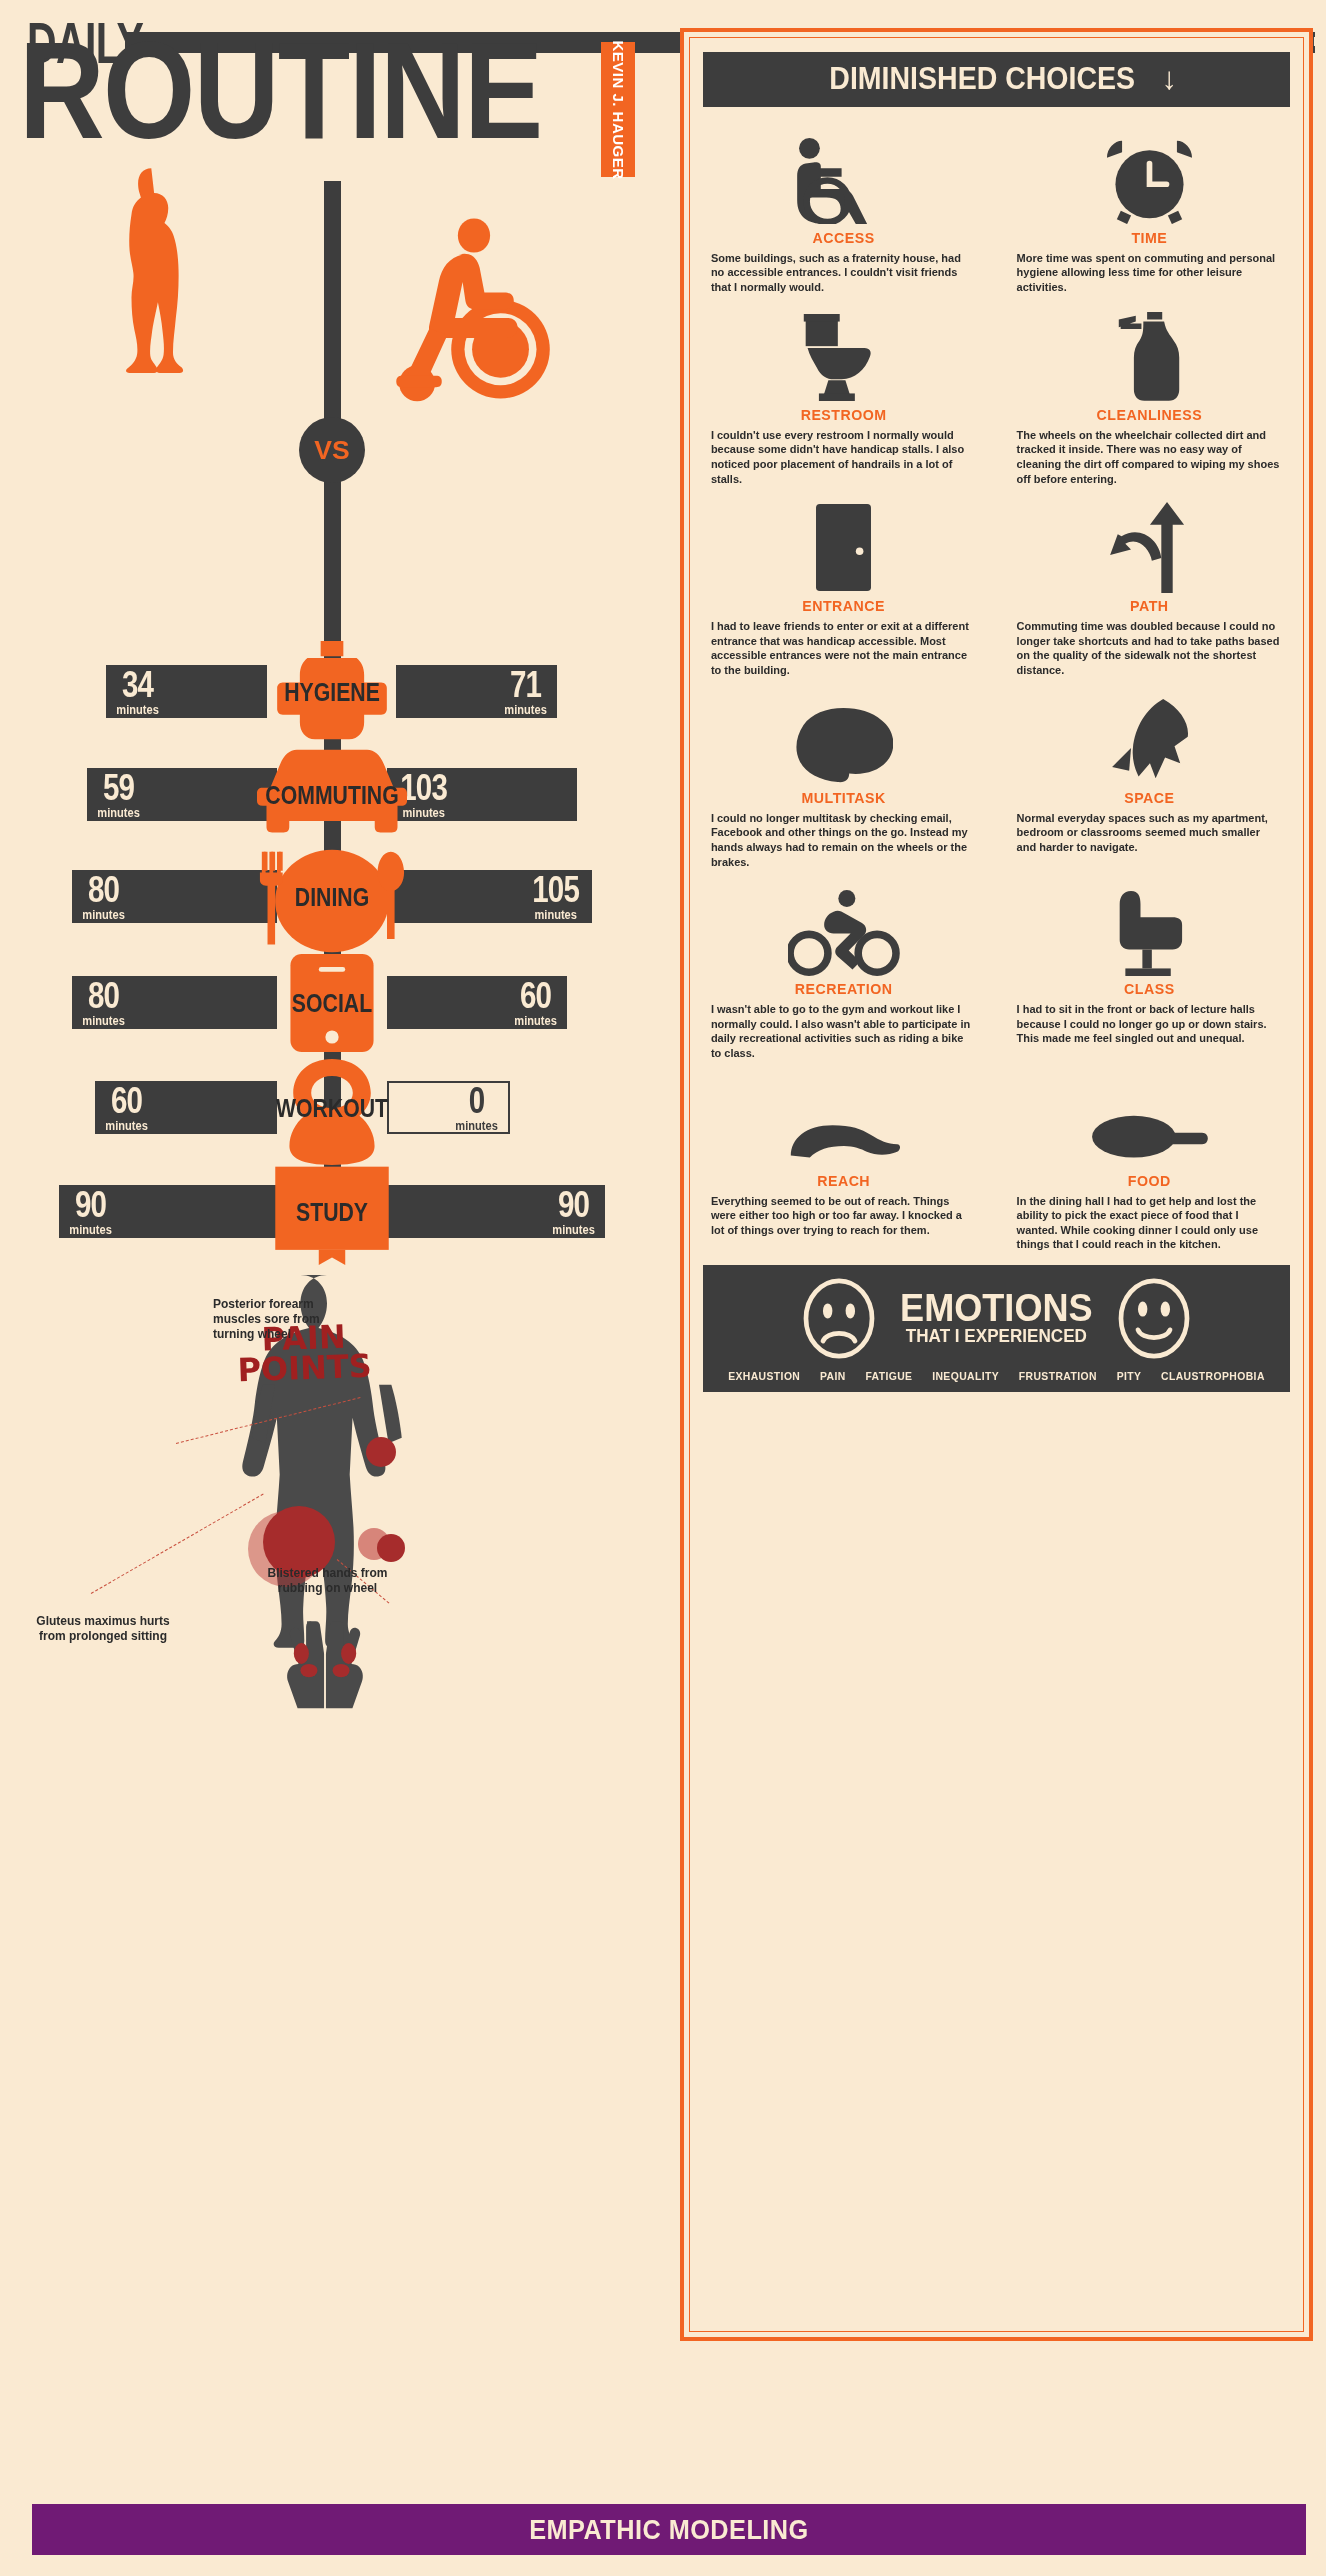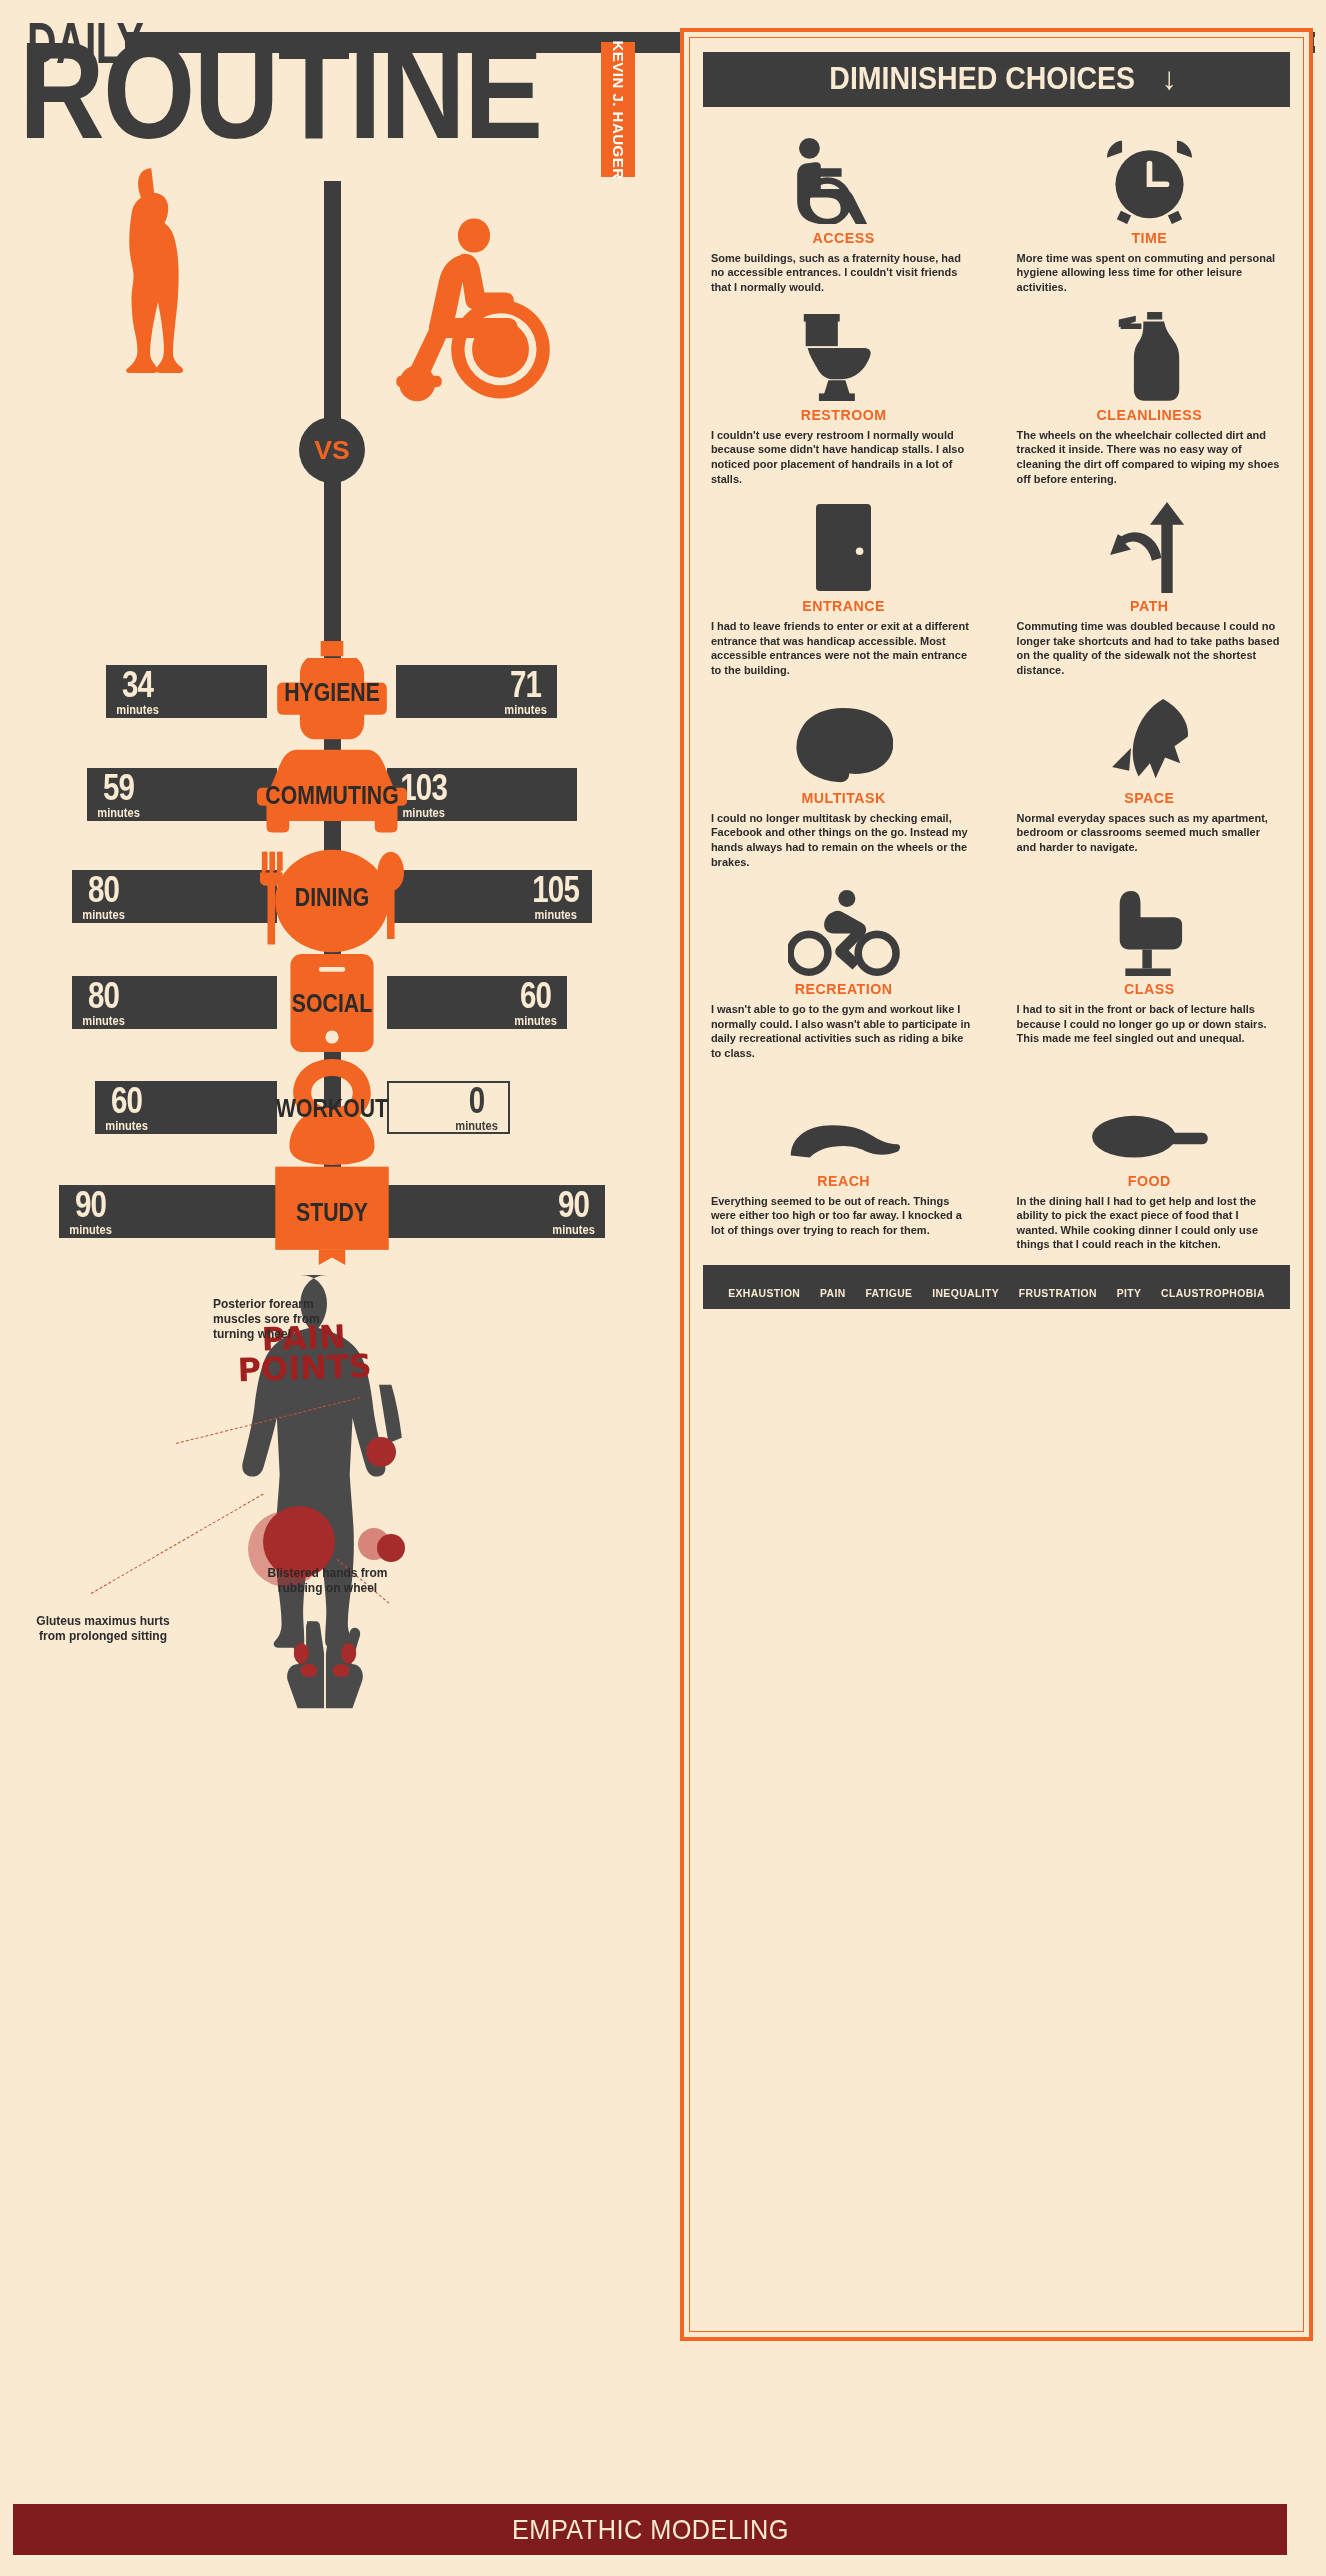--- a/index.html
+++ b/index.html
@@ -114,23 +114,23 @@
     display:block;
   }
   .emo-top { display:flex; align-items:center; justify-content:center; gap:19px; }
   .emo-words { text-align:center; }
   .emo-words .l1 { font-size:38px; font-weight:bold; letter-spacing:0px; line-height:0.95; transform:scaleX(0.95);}
   .emo-words .l2 { font-size:18px; font-weight:bold; letter-spacing:0px; transform:scaleX(0.95);}
   .emo-list { display:flex; justify-content:space-around; margin-top:11.4px; font-size:10.4px; font-weight:bold; letter-spacing:0.4px;}
 
   
   .footer {
-    position:absolute; left:13px; bottom:21px; width:1274px; height:51px;
-    background:#7f1d1d; color:#faead2; display:flex; align-items:center; justify-content:center;
-    font-size:27.5px; font-weight:normal; letter-spacing:0.5px;
+    position:absolute; left:32px; bottom:21px; width:1274px; height:51px;
+    background:#701a75; color:#faead2; display:flex; align-items:center; justify-content:center;
+    font-size:27.5px; font-weight:bold; letter-spacing:0.5px;
   }
   .footer span { transform: scaleX(0.92); }
 </style>
 </head>
 <body>
 
 <div class="page">
 
   <div class="hdr">
     <div class="daily">DAILY</div>
@@ -482,20 +482,38 @@
                 <path fill="#3d3d3d" d="M86 22h32c4 0 6 3 6 6s-2 6-6 6H86z"></path>
               </svg>
           </div>
           <h4>FOOD</h4>
           <p>In the dining hall I had to get help and lost the ability to pick the exact piece of food that I wanted.  While cooking dinner I could only use things that I could reach in the kitchen.</p>
         </div>
 
       </div>
 
       <div class="emo">
+        <div class="emo-top">
+          <svg width="74" height="83" viewBox="0 0 78 88">
+            <ellipse cx="39" cy="44" rx="35" ry="40" fill="none" stroke="#faead2" stroke-width="5"></ellipse>
+            <ellipse cx="27" cy="36" rx="5" ry="8" fill="#faead2"></ellipse>
+            <ellipse cx="51" cy="36" rx="5" ry="8" fill="#faead2"></ellipse>
+            <path d="M22 68c4-11 30-11 34 0" fill="none" stroke="#faead2" stroke-width="5" stroke-linecap="round"></path>
+          </svg>
+          <div class="emo-words">
+            <div class="l1">EMOTIONS</div>
+            <div class="l2">THAT I EXPERIENCED</div>
+          </div>
+          <svg width="74" height="83" viewBox="0 0 78 88">
+            <ellipse cx="39" cy="44" rx="35" ry="40" fill="none" stroke="#faead2" stroke-width="5"></ellipse>
+            <ellipse cx="27" cy="34" rx="5" ry="8" fill="#faead2"></ellipse>
+            <ellipse cx="51" cy="34" rx="5" ry="8" fill="#faead2"></ellipse>
+            <path d="M22 56c4 11 30 11 34 0" fill="none" stroke="#faead2" stroke-width="5" stroke-linecap="round"></path>
+          </svg>
+        </div>
         <div class="emo-list">
           <span>EXHAUSTION</span>
           <span>PAIN</span>
           <span>FATIGUE</span>
           <span>INEQUALITY</span>
           <span>FRUSTRATION</span>
           <span>PITY</span>
           <span>CLAUSTROPHOBIA</span>
         </div>
       </div>

